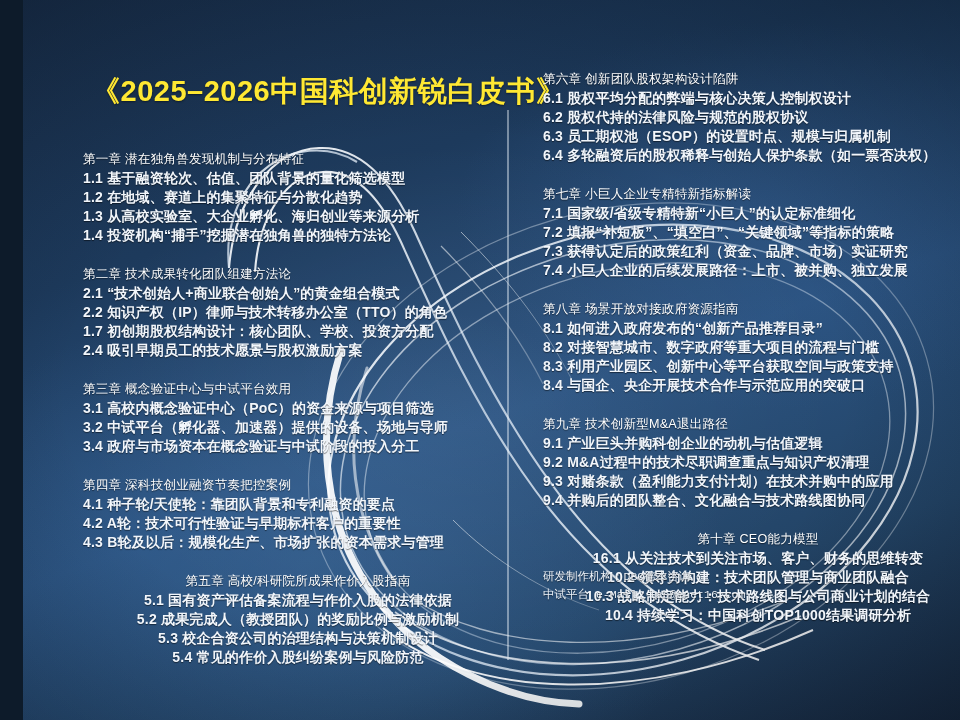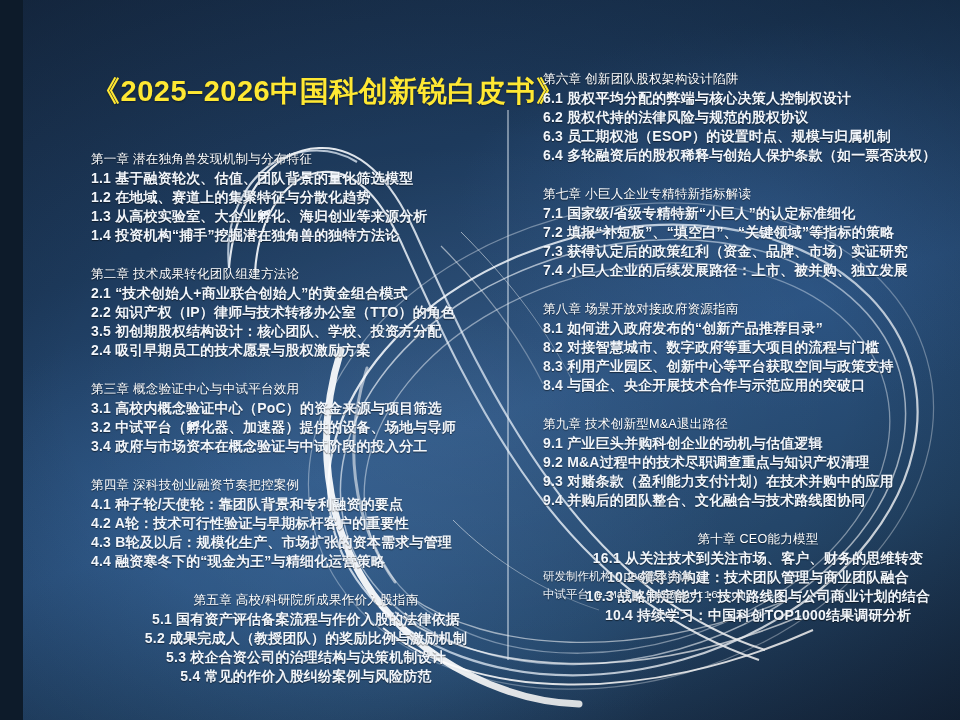--- a/index.html
+++ b/index.html
@@ -43,21 +43,21 @@
     font-weight: bold;
     letter-spacing: 0.5px;
     white-space: nowrap;
     text-shadow: 0 1px 2px rgba(0,0,0,0.45);
   }
 
   .col {
     position: absolute;
     color: #ffffff;
   }
-  .col-left  { left: 68px;  top: 150px; width: 430px; }
+  .col-left  { left: 60px;  top: 150px; width: 430px; }
   .col-right { left: 520px; top: 70px;  width: 430px; }
 
   .chapter { margin-bottom: 20px; }
   .chapter:last-child { margin-bottom: 0; text-align: center; }
 
   .ch-title {
     font-size: 12.6px;
     font-weight: normal;
     line-height: 19px;
     color: #ffffff;
@@ -149,35 +149,34 @@
         <div class="ch-title">第一章 潜在独角兽发现机制与分布特征</div>
         <div class="ch-item">1.1 基于融资轮次、估值、团队背景的量化筛选模型</div>
         <div class="ch-item">1.2 在地域、赛道上的集聚特征与分散化趋势</div>
         <div class="ch-item">1.3 从高校实验室、大企业孵化、海归创业等来源分析</div>
         <div class="ch-item">1.4 投资机构“捕手”挖掘潜在独角兽的独特方法论</div>
       </div>
       <div class="chapter">
         <div class="ch-title">第二章 技术成果转化团队组建方法论</div>
         <div class="ch-item">2.1 “技术创始人+商业联合创始人”的黄金组合模式</div>
         <div class="ch-item">2.2 知识产权（IP）律师与技术转移办公室（TTO）的角色</div>
-        <div class="ch-item">3.5 初创期股权结构设计：核心团队、学校、投资方分配</div>
+        <div class="ch-item">1.7 初创期股权结构设计：核心团队、学校、投资方分配</div>
         <div class="ch-item">2.4 吸引早期员工的技术愿景与股权激励方案</div>
       </div>
       <div class="chapter">
         <div class="ch-title">第三章 概念验证中心与中试平台效用</div>
         <div class="ch-item">3.1 高校内概念验证中心（PoC）的资金来源与项目筛选</div>
         <div class="ch-item">3.2 中试平台（孵化器、加速器）提供的设备、场地与导师</div>
         <div class="ch-item">3.4 政府与市场资本在概念验证与中试阶段的投入分工</div>
       </div>
       <div class="chapter">
         <div class="ch-title">第四章 深科技创业融资节奏把控案例</div>
         <div class="ch-item">4.1 种子轮/天使轮：靠团队背景和专利融资的要点</div>
         <div class="ch-item">4.2 A轮：技术可行性验证与早期标杆客户的重要性</div>
         <div class="ch-item">4.3 B轮及以后：规模化生产、市场扩张的资本需求与管理</div>
-        <div class="ch-item">4.4 融资寒冬下的“现金为王”与精细化运营策略</div>
       </div>
       <div class="chapter">
         <div class="ch-title">第五章 高校/科研院所成果作价入股指南</div>
         <div class="ch-item">5.1 国有资产评估备案流程与作价入股的法律依据</div>
         <div class="ch-item">5.2 成果完成人（教授团队）的奖励比例与激励机制</div>
         <div class="ch-item">5.3 校企合资公司的治理结构与决策机制设计</div>
         <div class="ch-item">5.4 常见的作价入股纠纷案例与风险防范</div>
       </div>
     </div>
   <div class="col col-right">

